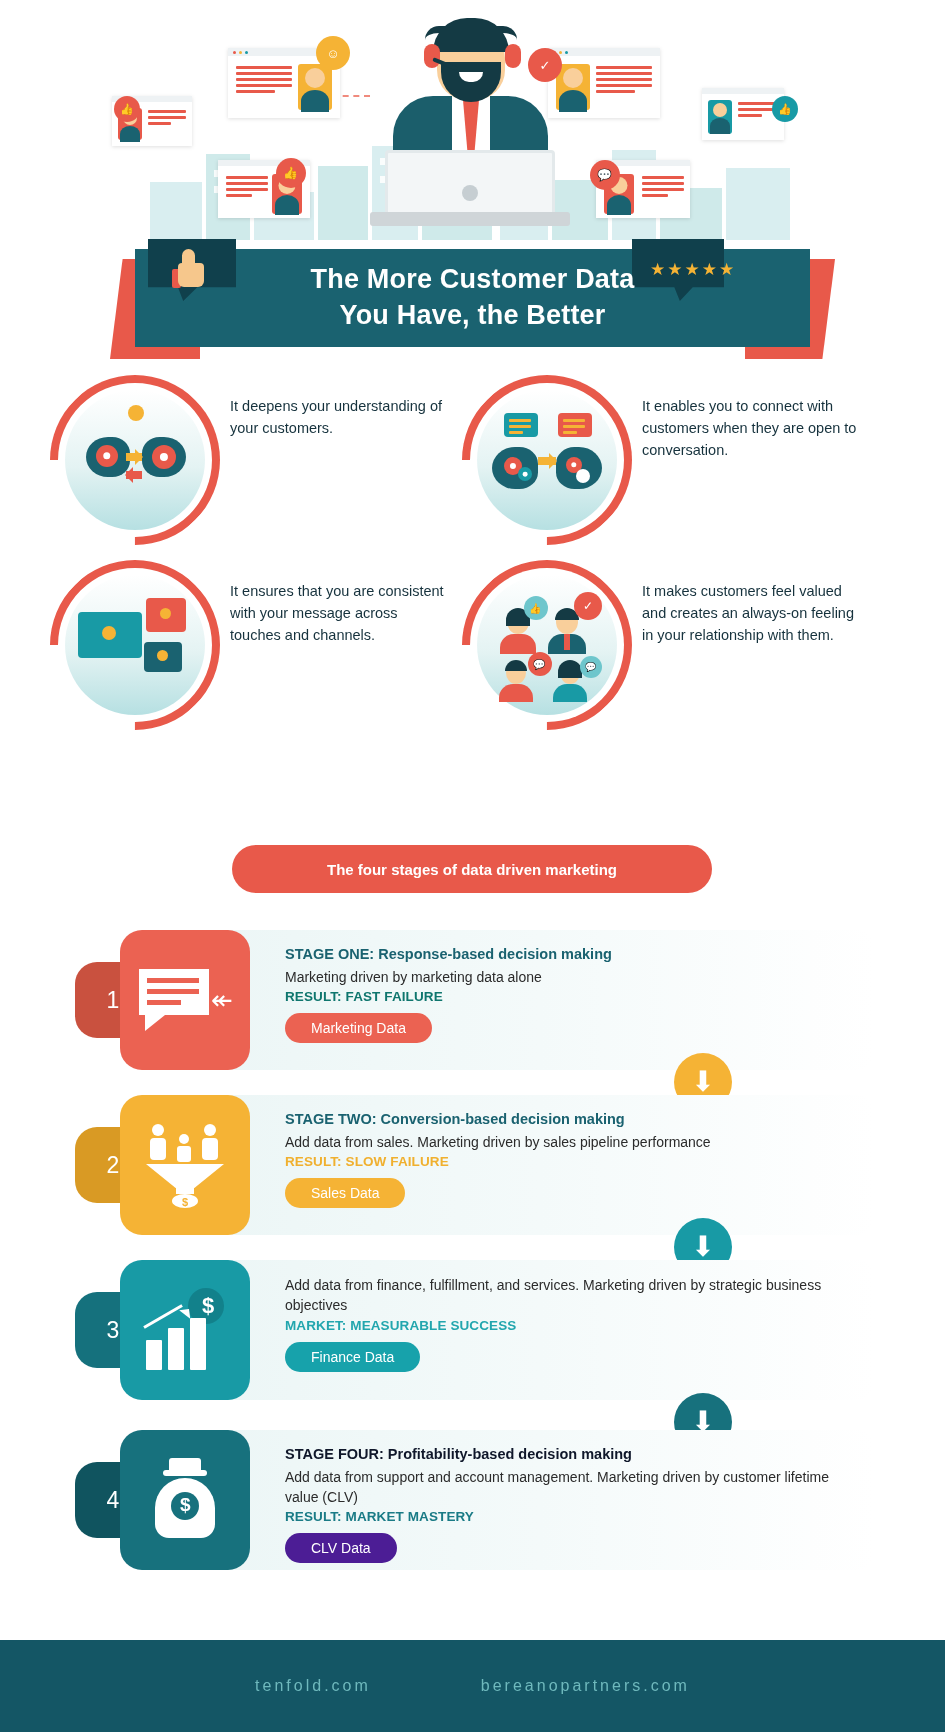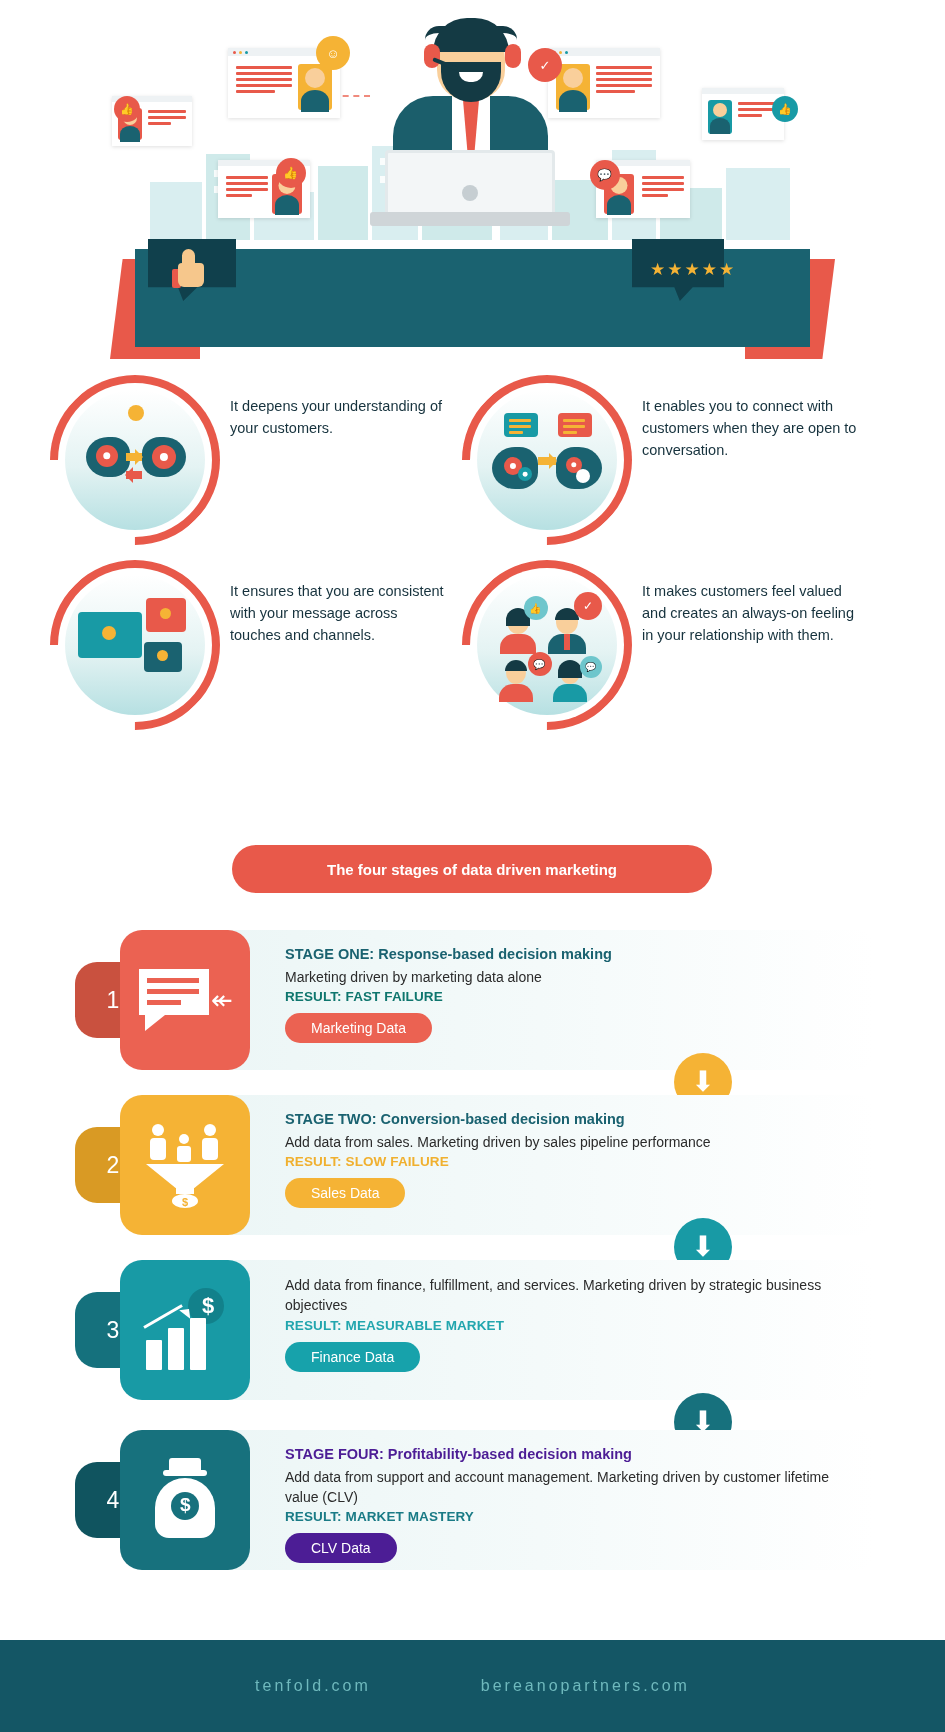--- a/index.html
+++ b/index.html
@@ -284,20 +284,24 @@
     <div class="ribbon-shadow-r"></div>
     <div class="banner-main"></div>
     <div class="tab-l"></div>
     <div class="tab-r"></div>
     <div class="thumb">
       <div class="cuff"></div>
         <div class="up"></div>
         <div class="palm"></div>
     </div>
     <div class="stars">★★★★★</div>
+    <div class="banner-title">
+      <div>The More Customer Data</div>
+      <div>You Have, the Better</div>
+    </div>
   </div>
 
   <div class="benefits">
 
     <div class="bf b0">
       <div class="circle-wrap">
         <div class="circle-fill"></div>
         <div class="arc"></div>
         <div class="brain" style="left:36px;top:62px;width:44px;height:40px;border-radius:50% 40% 40% 50%;"></div>
         <div class="brain" style="left:92px;top:62px;width:44px;height:40px;border-radius:40% 50% 50% 40%;"></div>
@@ -461,21 +465,21 @@
           <div style="position:absolute;left:60px;top:6px;color:#fff;font-size:22px;font-weight:bold;line-height:1.1;">$</div>
           <div class="bar-ic" style="left:4px;top:52px;width:16px;height:30px;"></div>
           <div class="bar-ic" style="left:26px;top:40px;width:16px;height:42px;"></div>
           <div class="bar-ic" style="left:48px;top:30px;width:16px;height:52px;"></div>
           <div style="position:absolute;left:2px;top:38px;width:44px;height:3px;background:#fff;transform:rotate(-30deg);transform-origin:left center;"></div>
           <div style="position:absolute;left:40px;top:14px;border:7px solid transparent;border-bottom-color:#fff;transform:rotate(38deg);"></div>
         </div>
       </div>
       <div class="s-body">
         <div class="s-desc">Add data from finance, fulfillment, and services. Marketing driven by strategic business objectives</div>
-        <div class="s-result" style="color:#22a6ae;">RESULT: MEASURABLE MARKET</div>
+        <div class="s-result" style="color:#22a6ae;">MARKET: MEASURABLE SUCCESS</div>
         <div class="s-chip" style="background:#17a2ab;">Finance Data</div>
       </div>
     </div>
 
     <div class="down" style="left:674px;top:463px;background:#17717d;">
       <span style="color:#fff;font-size:28px;line-height:1;">⬇</span>
     </div>
 
     <div class="stage" style="top:500px;">
       <div class="panel"></div>
@@ -485,21 +489,21 @@
       <div class="iconbox" style="background:#17717d;">
         <div style="position:relative;width:72px;height:84px;">
           <div style="position:absolute;left:20px;top:0;width:32px;height:12px;background:#fff;border-radius:3px 3px 0 0;"></div>
           <div style="position:absolute;left:14px;top:12px;width:44px;height:6px;background:#fff;border-radius:3px;"></div>
           <div class="sack" style="left:6px;top:20px;width:60px;height:60px;border-radius:30px 30px 14px 14px;"></div>
           <div style="position:absolute;left:22px;top:34px;width:28px;height:28px;border-radius:50%;background:#17717d;"></div>
           <div style="position:absolute;left:31px;top:37px;color:#fff;font-size:19px;font-weight:bold;line-height:1.1;">$</div>
         </div>
       </div>
       <div class="s-body">
-        <div class="s-title" style="color:#4c1d95;">STAGE FOUR: Profitability-based decision making</div>
+        <div class="s-title" style="color:#0f172a;">STAGE FOUR: Profitability-based decision making</div>
         <div class="s-desc">Add data from support and account management. Marketing driven by customer lifetime value (CLV)</div>
         <div class="s-result" style="color:#1a7b86;">RESULT: MARKET MASTERY</div>
         <div class="s-chip" style="background:#4c1d95;">CLV Data</div>
       </div>
     </div>
   </div>
 
   <div class="footer">
     <span>tenfold.com</span>
     <span>bereanopartners.com</span>

